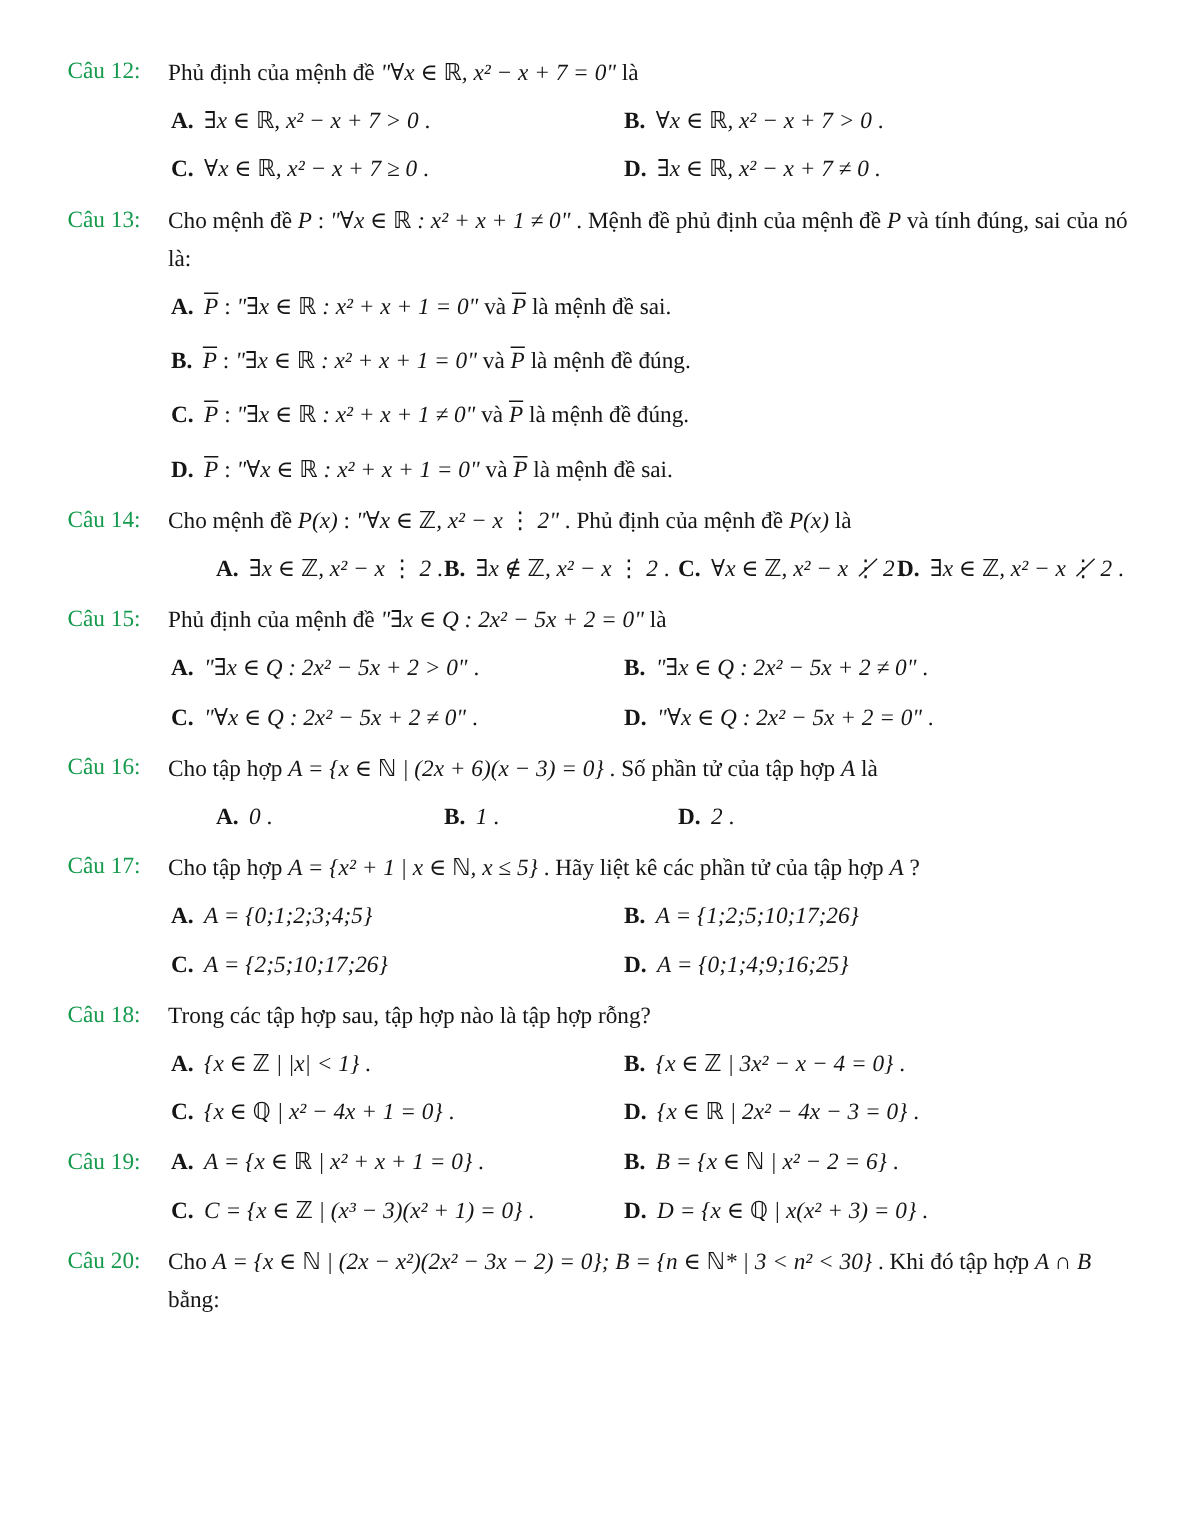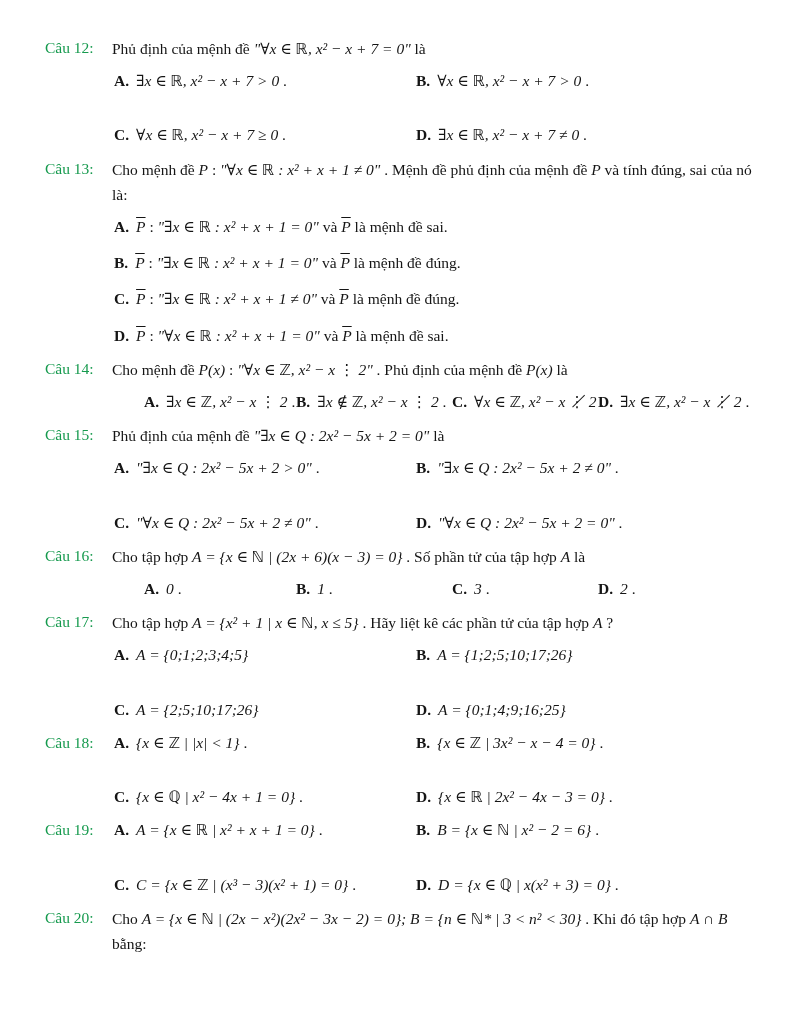--- a/index.html
+++ b/index.html
@@ -16,21 +16,21 @@
   .q-num {
     flex: 0 0 67px;
     font-weight: normal;
     color: #169a4e;
     line-height: 1.55;
     white-space: nowrap;
   }
   .q-body { flex: 1 1 auto; min-width: 0; }
   .q-prompt { line-height: 1.62; margin-bottom: 8px; }
   .opts { line-height: 1.5; margin-left: 2px; }
-  .grid2 { display: grid; grid-template-columns: 302px 1fr; row-gap: 31px; }
+  .grid2 { display: grid; grid-template-columns: 302px 1fr; row-gap: 9px; }
   .row4  { display: grid; grid-template-columns: 152px 156px 146px 1fr; margin-left: 32px; }
   .stack { display: flex; flex-direction: column; gap: 13px; }
   .opt { white-space: nowrap; }
   .ol { font-weight: bold; margin-right: 7px; }
   .math, .q-prompt .math {
     font-style: italic;
     font-family: "Liberation Serif", "DejaVu Serif", "DejaVu Sans", serif;
   }
   .ov { text-decoration: overline; }
   .txt { font-style: normal; }
@@ -92,21 +92,20 @@
     </div>
   </div>
 
   <div class="q">
     <div class="q-num">Câu 16:</div>
     <div class="q-body">
       <div class="q-prompt"><span class="txt">Cho tập hợp </span><span class="math">A = {x ∈ ℕ | (2x + 6)(x − 3) = 0}</span><span class="txt"> . Số phần tử của tập hợp </span><span class="math">A</span><span class="txt"> là</span></div>
       <div class="opts row4">
         <div class="opt"><span class="ol">A.</span><span class="ot"><span class="math">0</span><span class="txt"> .</span></span></div>
         <div class="opt"><span class="ol">B.</span><span class="ot"><span class="math">1</span><span class="txt"> .</span></span></div>
-        <div class="opt"><span class="ol">C.</span><span class="ot"><span class="math">3</span><span class="txt"> .</span></span></div>
         <div class="opt"><span class="ol">D.</span><span class="ot"><span class="math">2</span><span class="txt"> .</span></span></div>
       </div>
     </div>
   </div>
 
   <div class="q">
     <div class="q-num">Câu 17:</div>
     <div class="q-body">
       <div class="q-prompt"><span class="txt">Cho tập hợp </span><span class="math">A = {x² + 1 | x ∈ ℕ, x ≤ 5}</span><span class="txt"> . Hãy liệt kê các phần tử của tập hợp </span><span class="math">A</span><span class="txt"> ?</span></div>
       <div class="opts grid2">
@@ -114,20 +113,21 @@
         <div class="opt"><span class="ol">B.</span><span class="ot"><span class="math">A = {1;2;5;10;17;26}</span></span></div>
         <div class="opt"><span class="ol">C.</span><span class="ot"><span class="math">A = {2;5;10;17;26}</span></span></div>
         <div class="opt"><span class="ol">D.</span><span class="ot"><span class="math">A = {0;1;4;9;16;25}</span></span></div>
       </div>
     </div>
   </div>
 
   <div class="q">
     <div class="q-num">Câu 18:</div>
     <div class="q-body">
+      <div class="q-prompt"><span class="txt">Trong các tập hợp sau, tập hợp nào là tập hợp rỗng?</span></div>
       <div class="opts grid2">
         <div class="opt"><span class="ol">A.</span><span class="ot"><span class="math">{x ∈ ℤ |  |x| &lt; 1}</span><span class="txt"> .</span></span></div>
         <div class="opt"><span class="ol">B.</span><span class="ot"><span class="math">{x ∈ ℤ |  3x² − x − 4 = 0}</span><span class="txt"> .</span></span></div>
         <div class="opt"><span class="ol">C.</span><span class="ot"><span class="math">{x ∈ ℚ |  x² − 4x + 1 = 0}</span><span class="txt"> .</span></span></div>
         <div class="opt"><span class="ol">D.</span><span class="ot"><span class="math">{x ∈ ℝ |  2x² − 4x − 3 = 0}</span><span class="txt"> .</span></span></div>
       </div>
     </div>
   </div>
 
   <div class="q">

